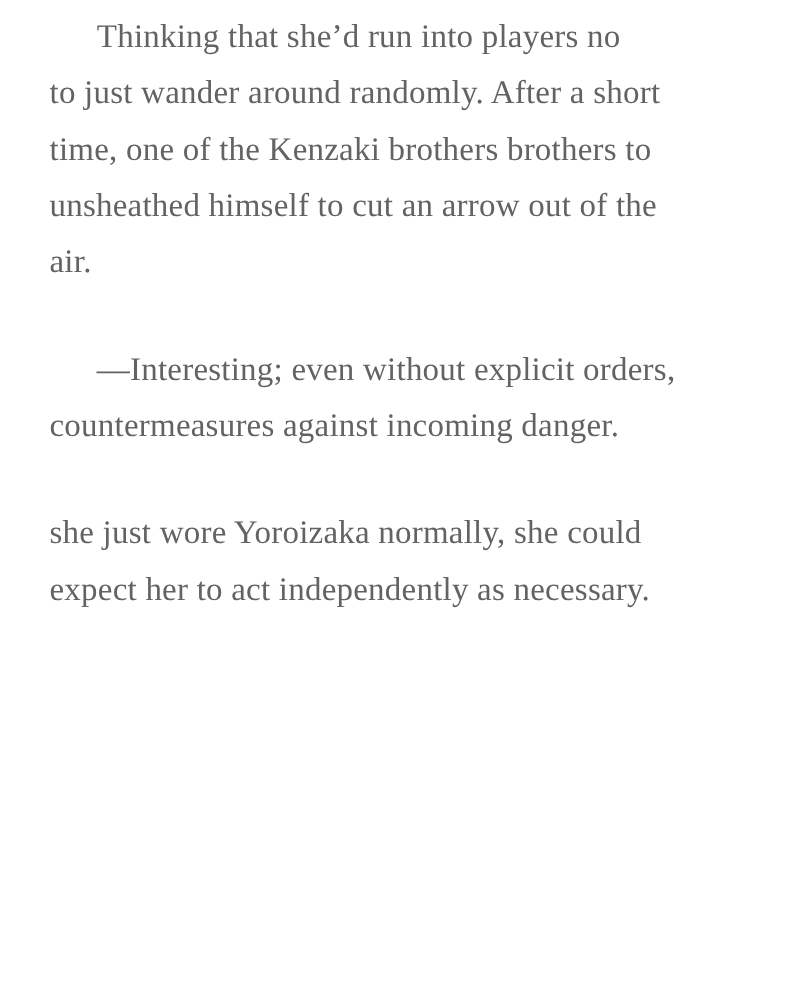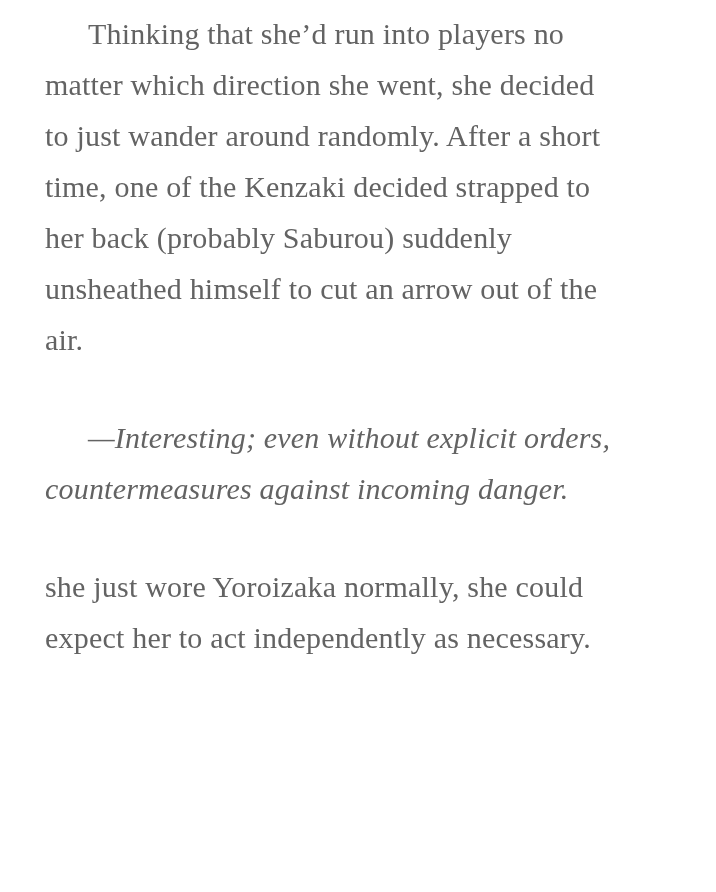--- a/index.html
+++ b/index.html
@@ -24,41 +24,38 @@
     font-size: 30px;
     line-height: 51px;
     color: #636363;
     letter-spacing: 0.2px;
   }
   .paragraph {
     margin: 0 0 47px 0;
     padding: 0;
   }
   .paragraph.italic {
-    font-style: italic;
   }
   .text-line {
     display: block;
     white-space: nowrap;
   }
   .text-line.first {
     padding-left: 43px;
   }
 </style>
 </head>
 <body style="background: rgb(255, 255, 255);">
 
 <main class="reader-page">
   <article class="reader-text" id="reader-text" style="color: rgb(99, 99, 99);">
       <p class="paragraph">
         <span class="text-line first">Thinking that she’d run into players no</span>
-        <span class="text-line">matter which direction she went, she decided</span>
         <span class="text-line">to just wander around randomly. After a short</span>
-        <span class="text-line">time, one of the Kenzaki decided strapped to</span>
-        <span class="text-line">her back (probably Saburou) suddenly</span>
+        <span class="text-line">time, one of the Kenzaki brothers brothers to</span>
         <span class="text-line">unsheathed himself to cut an arrow out of the</span>
         <span class="text-line">air.</span>
       </p>
       <p class="paragraph italic">
         <span class="text-line first">—Interesting; even without explicit orders,</span>
         <span class="text-line">countermeasures against incoming danger.</span>
       </p>
       <p class="paragraph">
         <span class="text-line">she just wore Yoroizaka normally, she could</span>
         <span class="text-line">expect her to act independently as necessary.</span>

